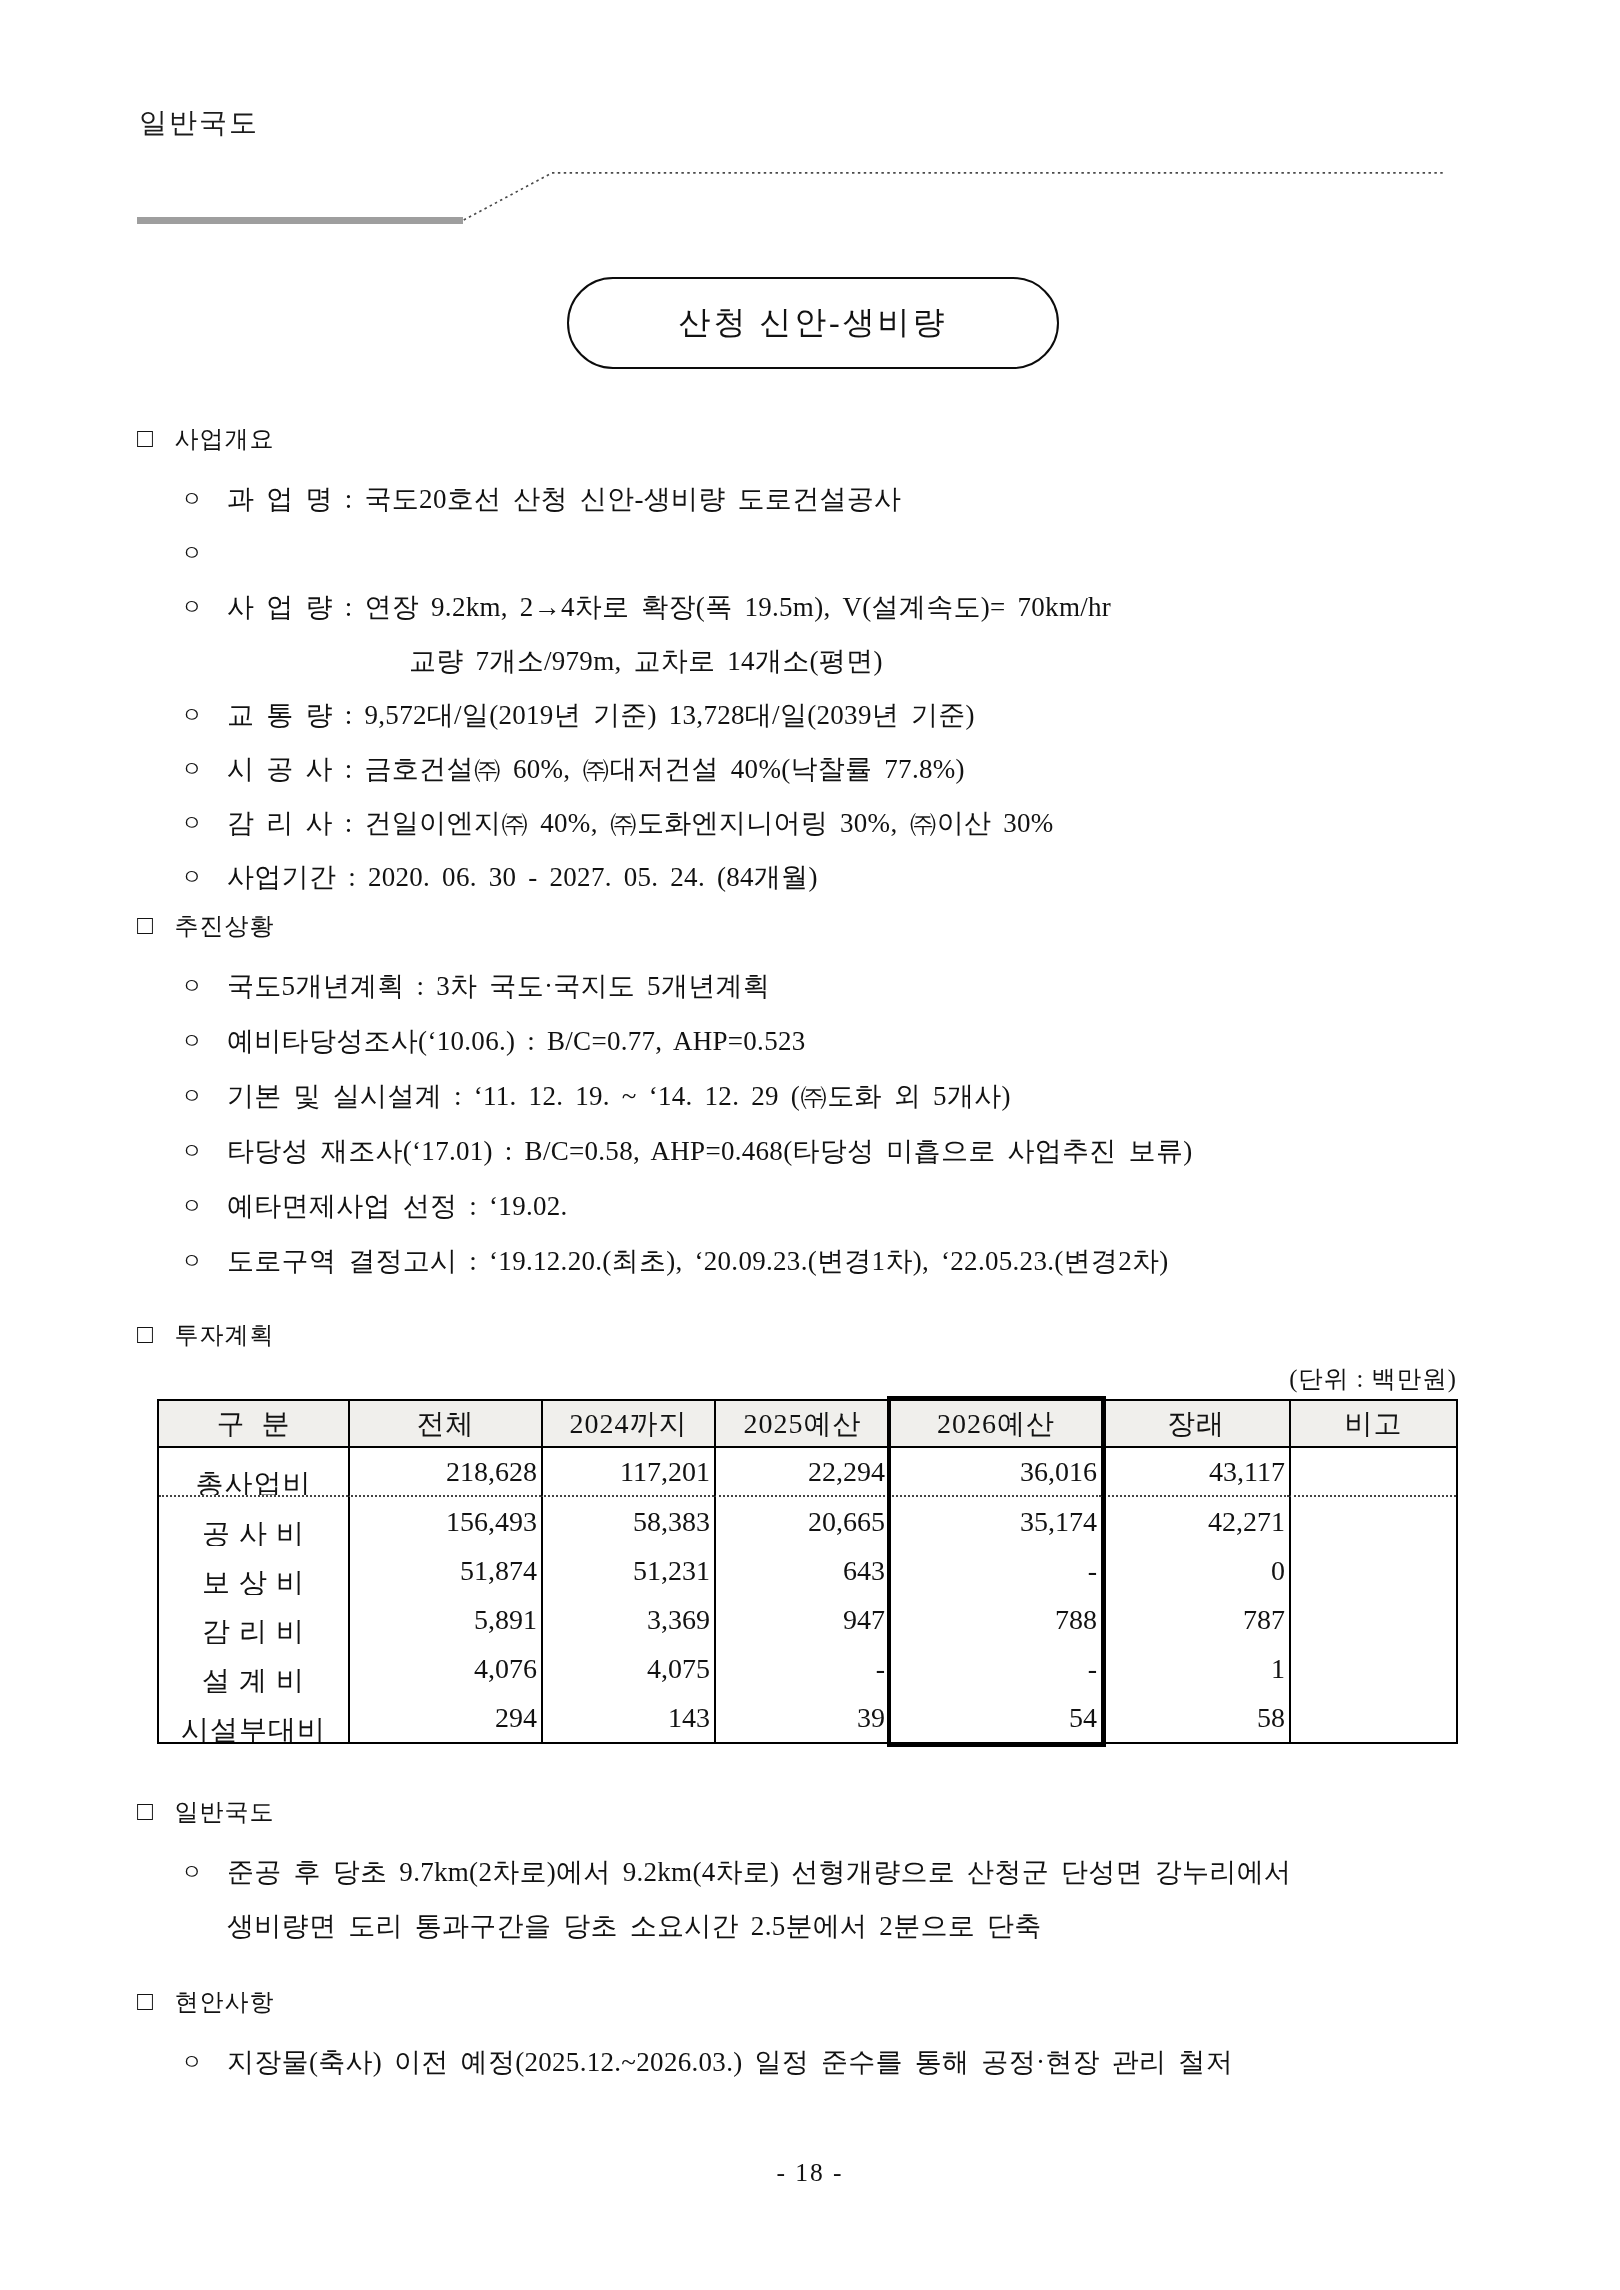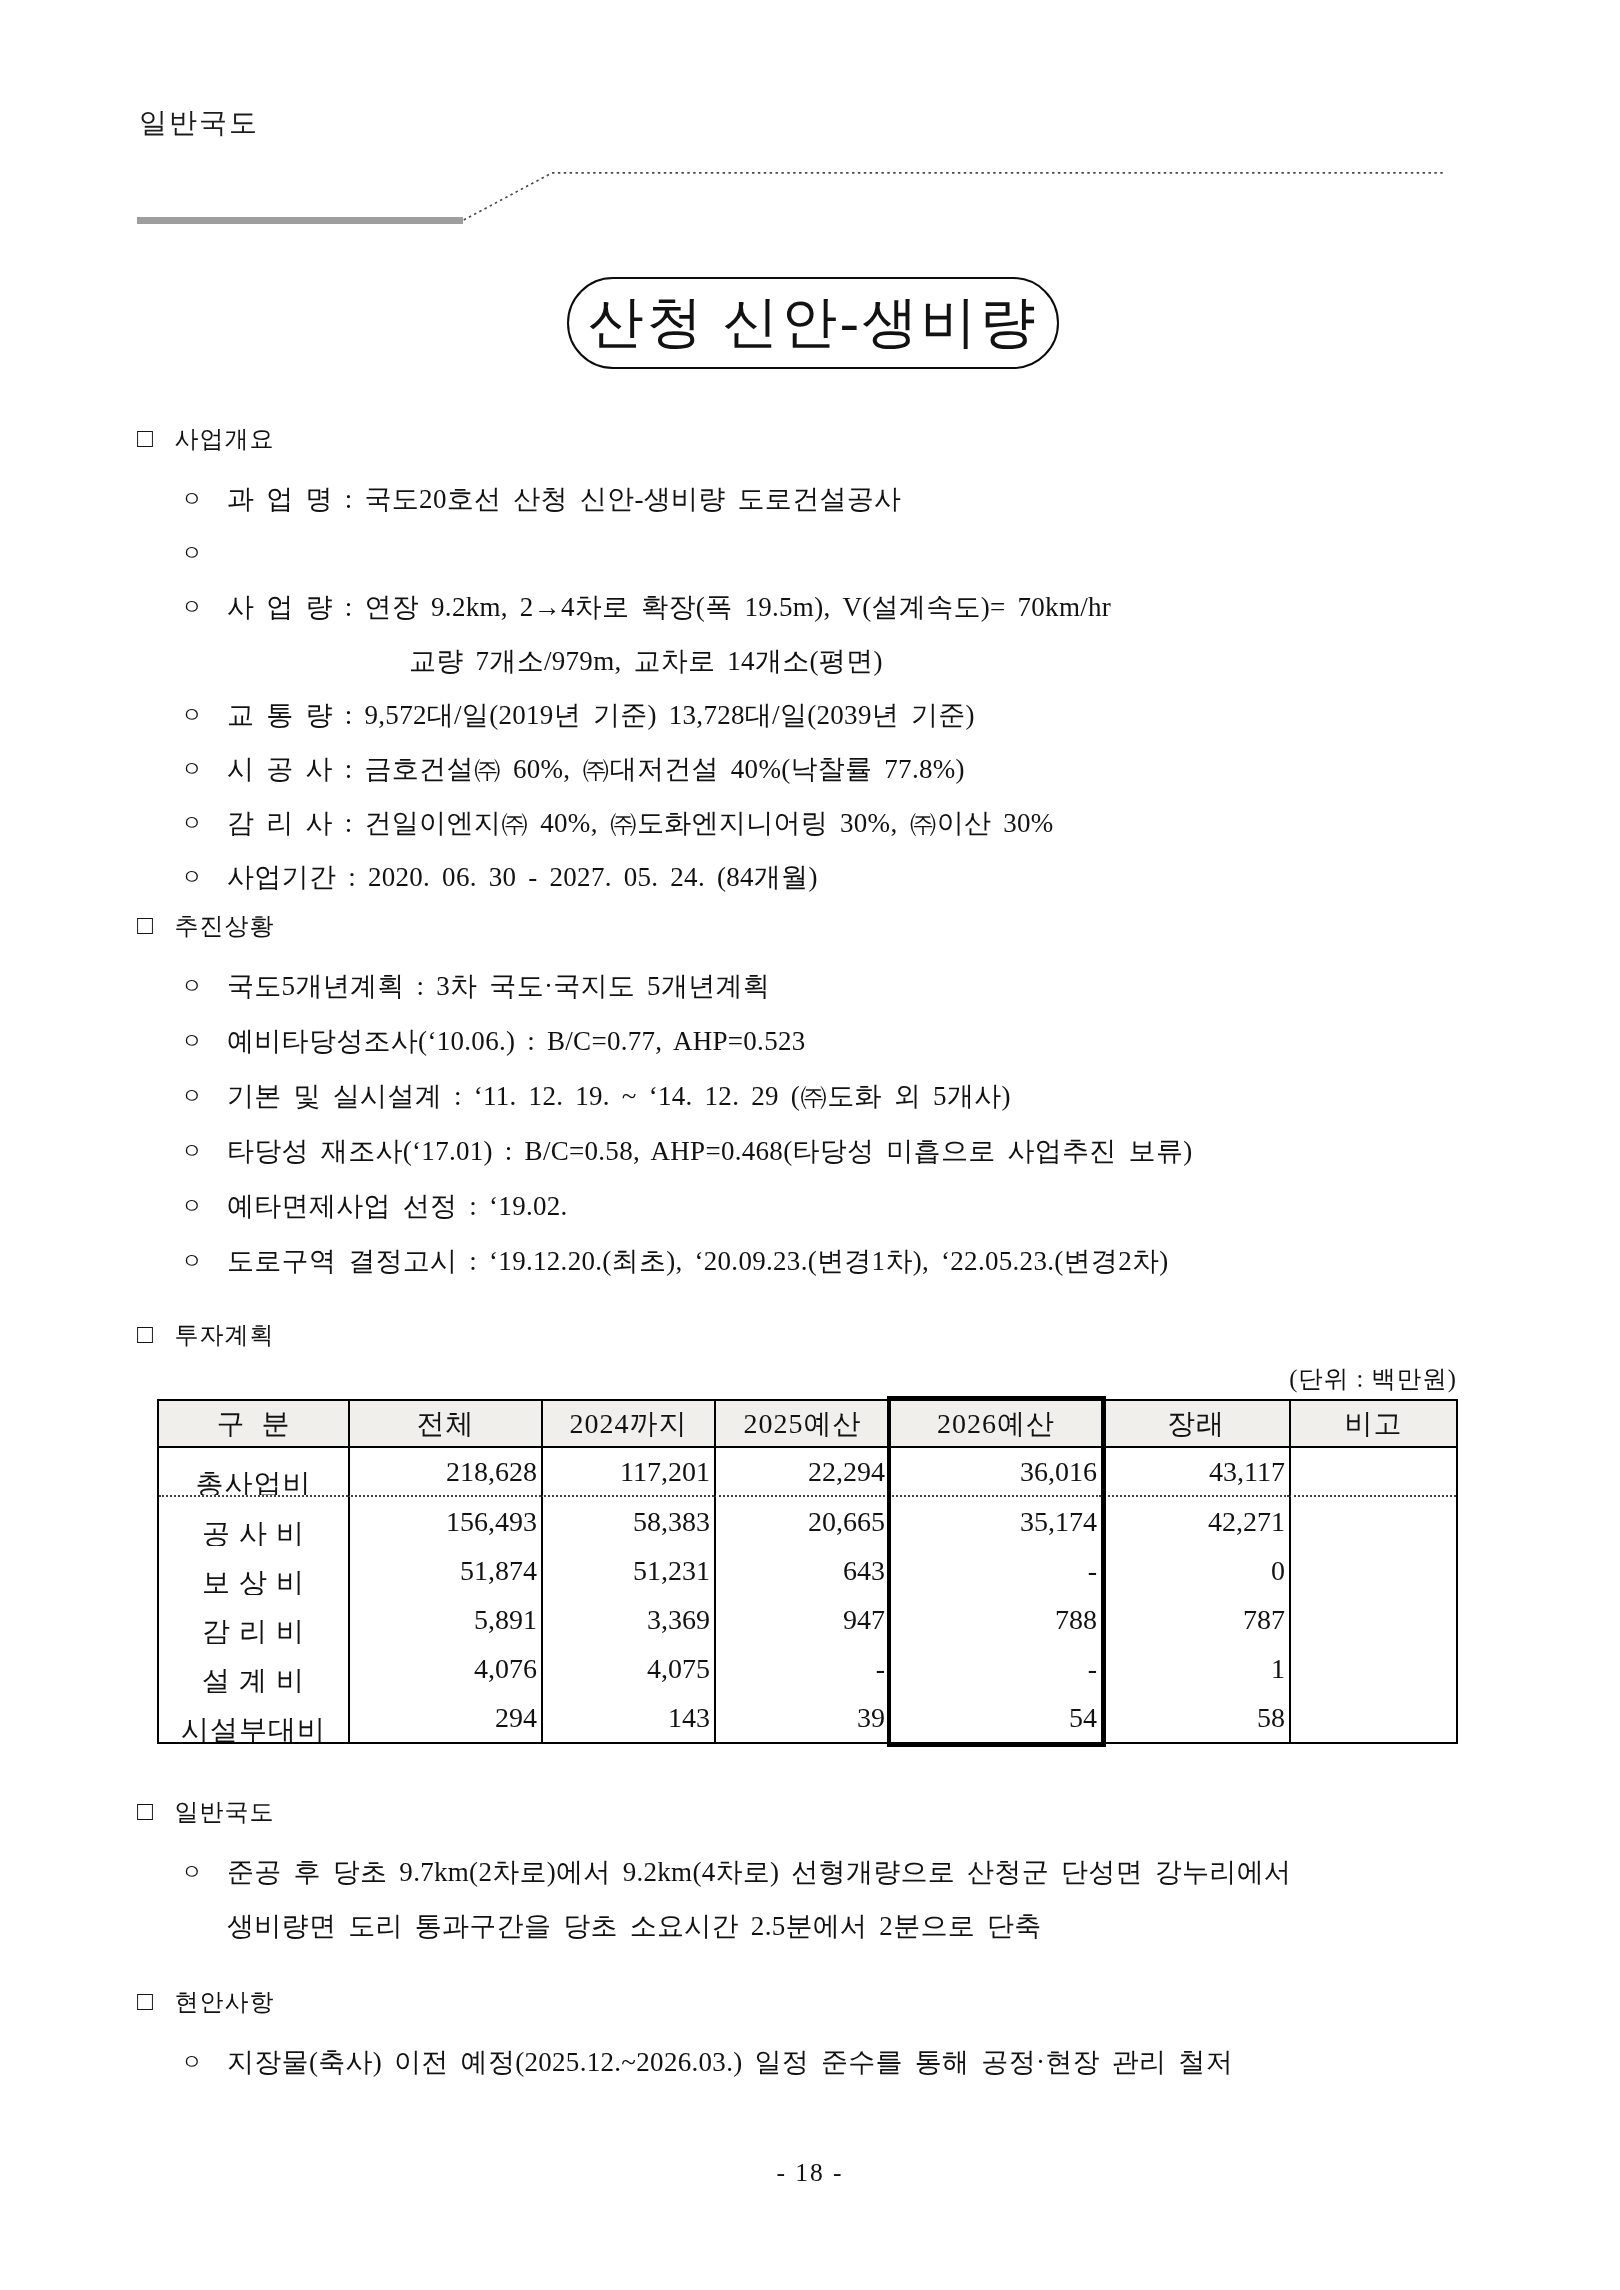--- a/index.html
+++ b/index.html
@@ -22,21 +22,21 @@
     width: 326px; height: 6.9px;
     background: var(--tab-bar, #9e9e9e);
   }
   .header-rule { position: absolute; left: 451px; top: 161px; }
   
   .title-box {
     position: absolute; left: 567px; top: 277px;
     width: 492px; height: 92px;
     border: 2.9px solid #0c0c0c; border-radius: 46px;
     display: flex; align-items: center; justify-content: center;
-    font-size: 56px; letter-spacing: 2.9px; white-space: pre;
+    font-size: 32px; letter-spacing: 2.9px; white-space: pre;
   }
   
   .section { position: absolute; left: 137px; width: 1367px; }
   .sec-head { display: flex; align-items: center; gap: 21.6px; height: 43px; }
   .sec-marker { font-size: 26.5px; line-height: 43px; color: #151515; }
   .sec-title { font-size: 24px; letter-spacing: 1px; }
   .items { margin-top: 11.8px; margin-left: 44px; }
   .item { display: flex; line-height: 54px; font-size: 27px; }
   .items.lh56 .item { line-height: 55px; }
   .item .bullet { flex: 0 0 46px; font-size: 21.6px; }

